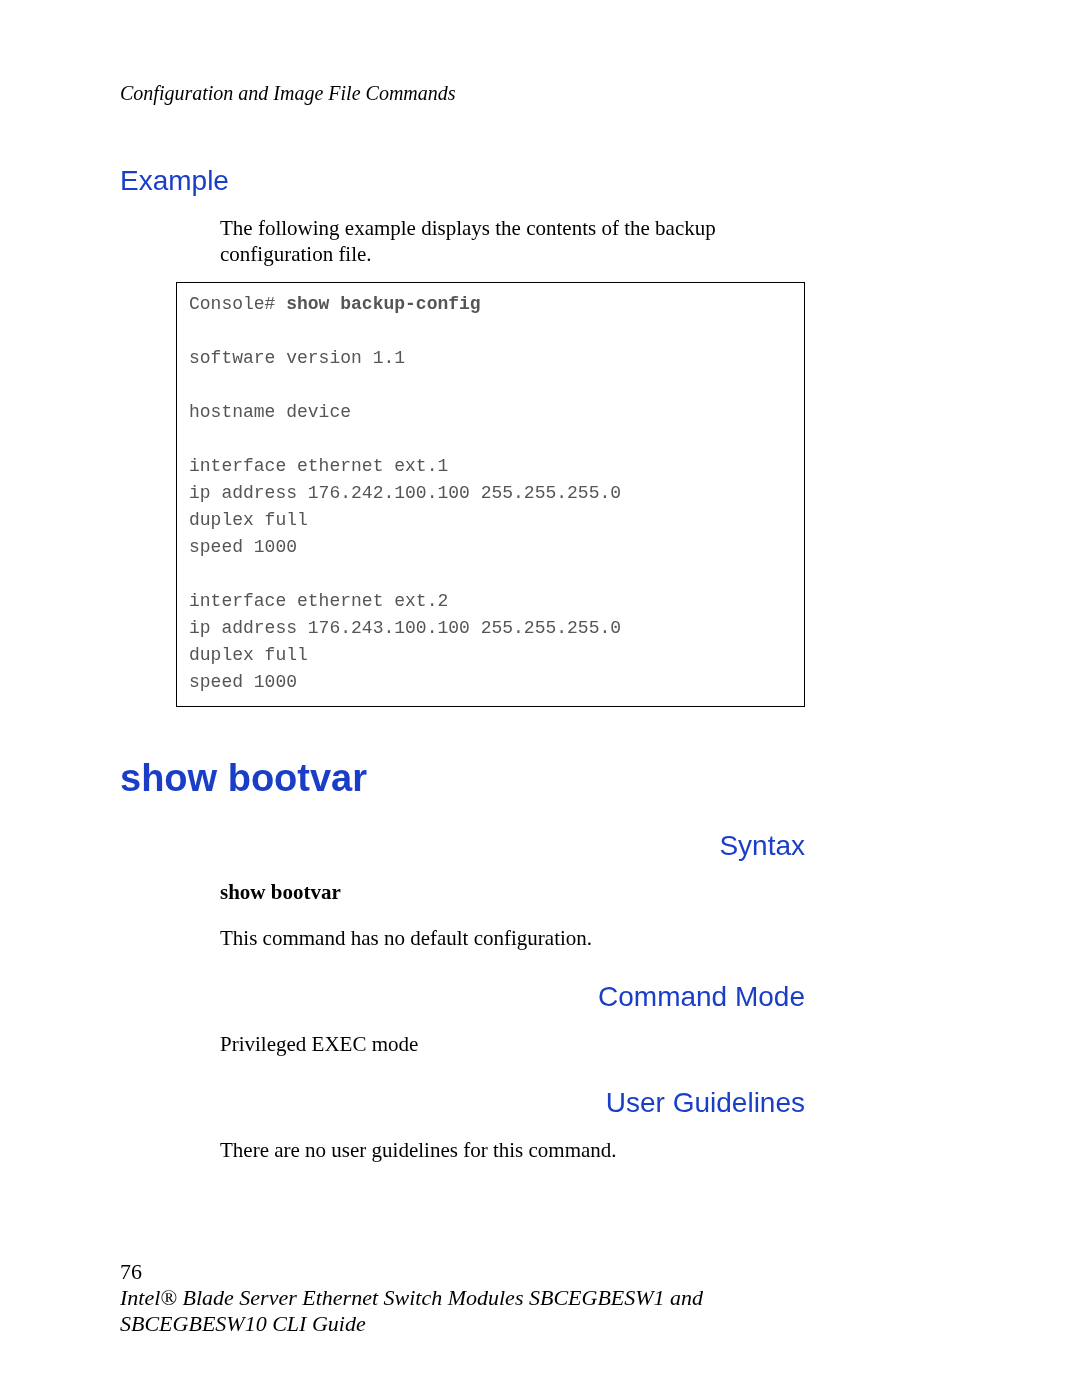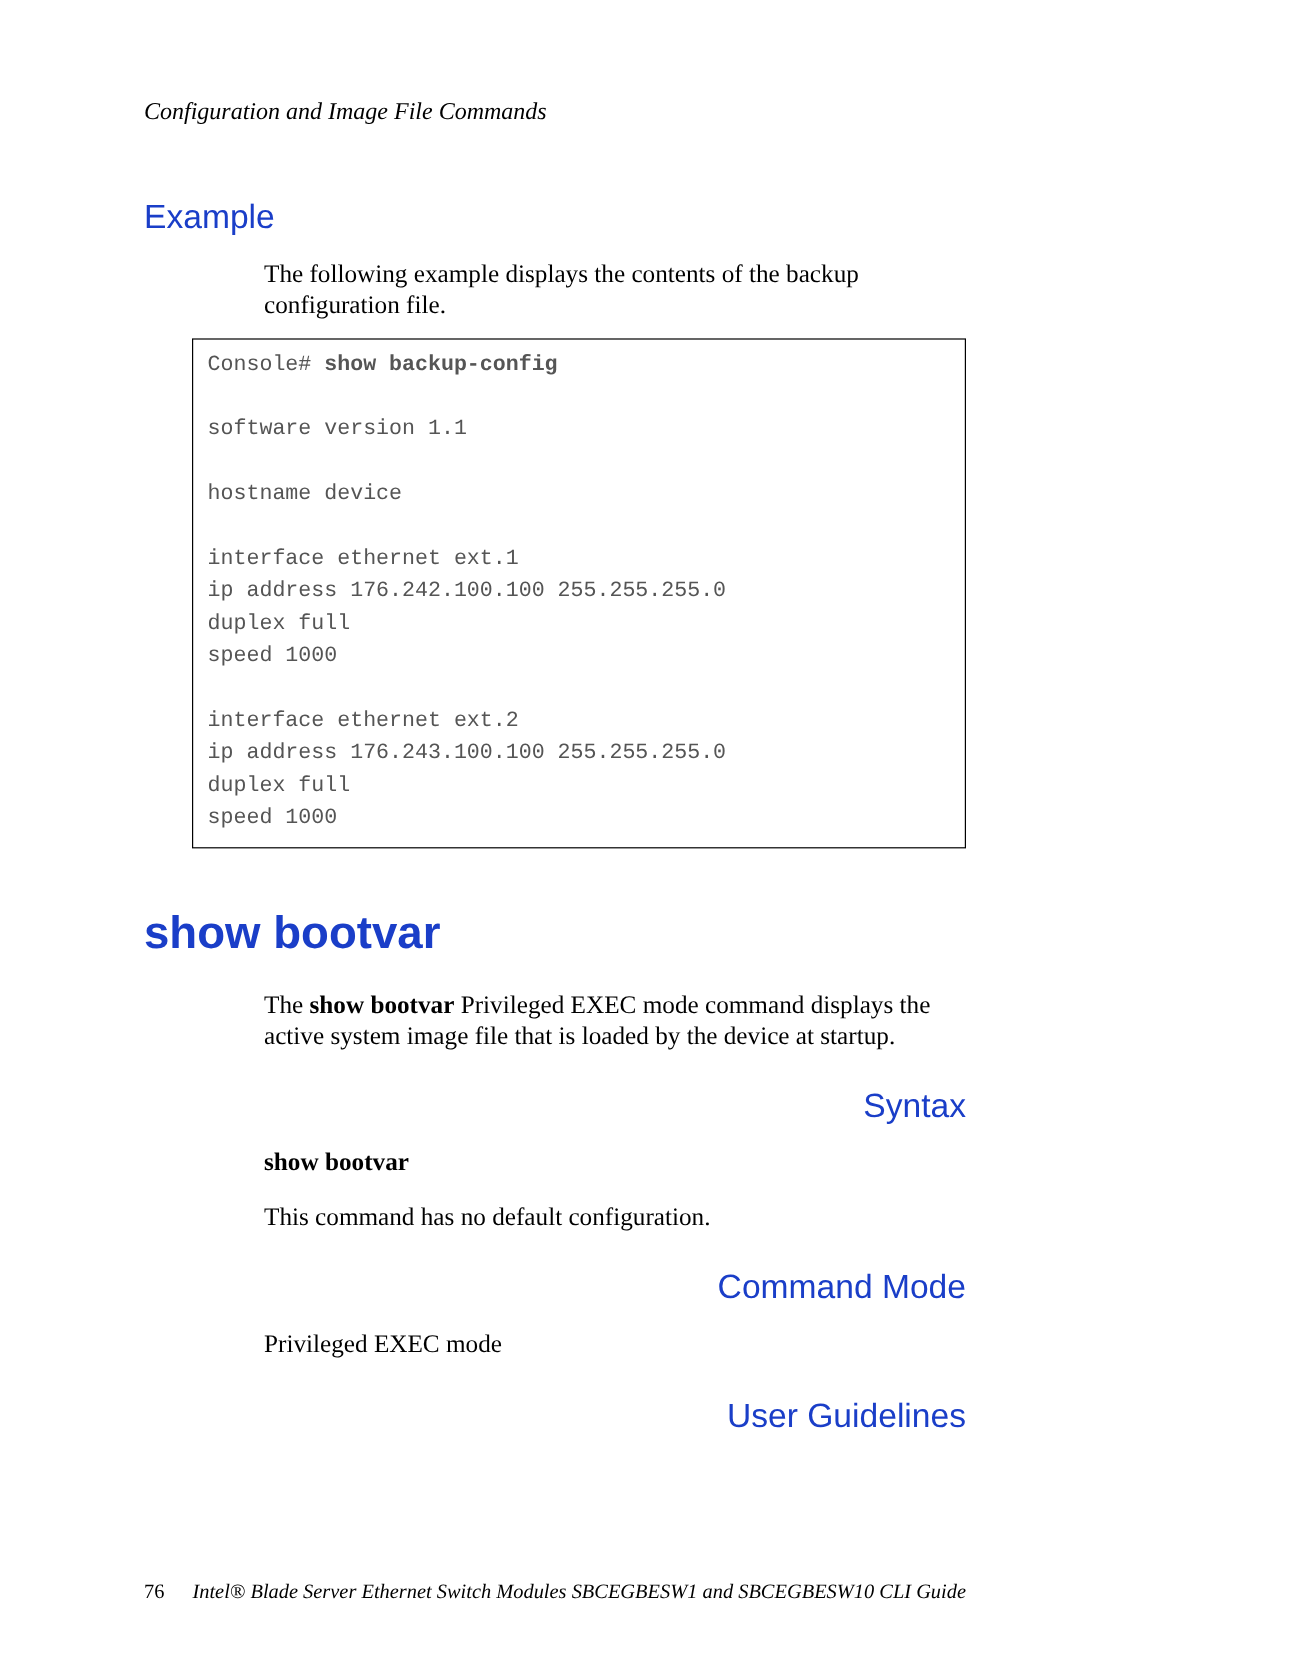--- a/index.html
+++ b/index.html
@@ -40,21 +40,21 @@
   .body-text {
     font-size: 21px;
     line-height: 1.25;
     margin: 12px 0 14px 0;
   }
   .indent {
     margin-left: 100px;
   }
   .codebox {
     border: 1px solid #000;
-    margin-left: 40px;
+    margin-left: 56px;
     margin-top: 6px;
     margin-bottom: 10px;
     padding: 8px 12px 10px 12px;
     font-family: "Courier New", Courier, monospace;
     font-size: 18px;
     color: #555;
     line-height: 1.5;
     white-space: pre;
   }
   .codebox .cmd {
@@ -68,21 +68,21 @@
     font-size: 21px;
     margin-left: 100px;
     margin-top: 10px;
     margin-bottom: 20px;
   }
   .footer {
     position: absolute;
     bottom: 60px;
     left: 120px;
     right: 120px;
-    font-size: 17px;
+    font-size: 22px;
   }
   .footer .pnum {
     display: inline-block;
   }
   .footer .ftext {
     float: right;
     font-style: italic;
   }
   .section-gap { margin-top: 30px; text-align: right; }
 </style>
@@ -106,30 +106,30 @@
 ip address 176.242.100.100 255.255.255.0
 duplex full
 speed 1000
 
 interface ethernet ext.2
 ip address 176.243.100.100 255.255.255.0
 duplex full
 speed 1000</span></div>
 
   <h1 class="main-h1">show bootvar</h1>
-  <p class="body-text indent"><span>The </span><span class="bold-inline">show bootvar</span><span> Privileged EXEC mode command displays the active system image file that is loaded by the device at startup.</span></p>
 
   <h2 class="sec-h2 section-gap">Syntax</h2>
   <div class="syntax-cmd">show bootvar</div>
 
   <p class="body-text indent">This command has no default configuration.</p>
 
   <h2 class="sec-h2 section-gap">Command Mode</h2>
   <p class="body-text indent">Privileged EXEC mode</p>
 
   <h2 class="sec-h2 section-gap">User Guidelines</h2>
+  <p class="body-text indent">There are no user guidelines for this command.</p>
 
   <div class="footer">
     <span class="pnum">76</span>
     <span class="ftext">Intel® Blade Server Ethernet Switch Modules SBCEGBESW1 and SBCEGBESW10 CLI Guide</span>
   </div>
 
 </div>
 
 </body></html>

